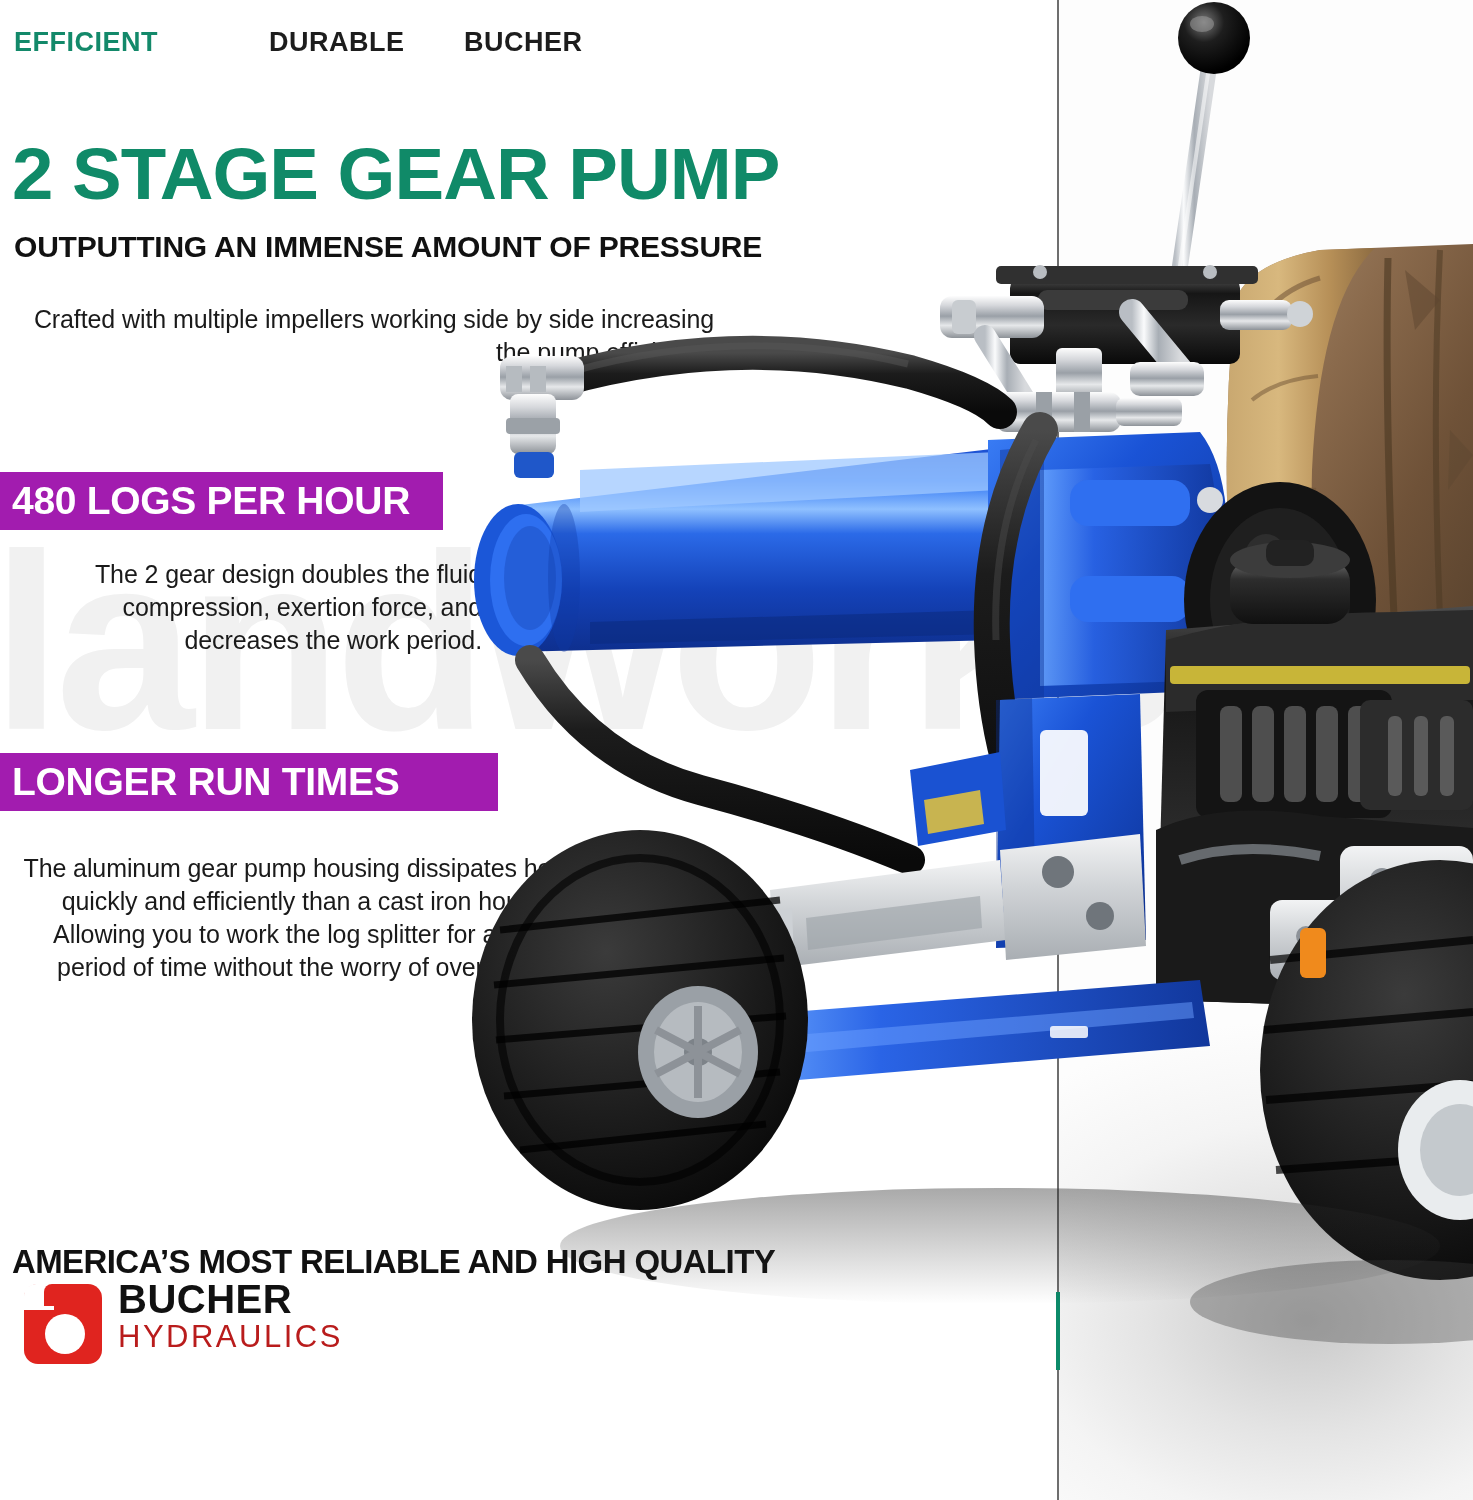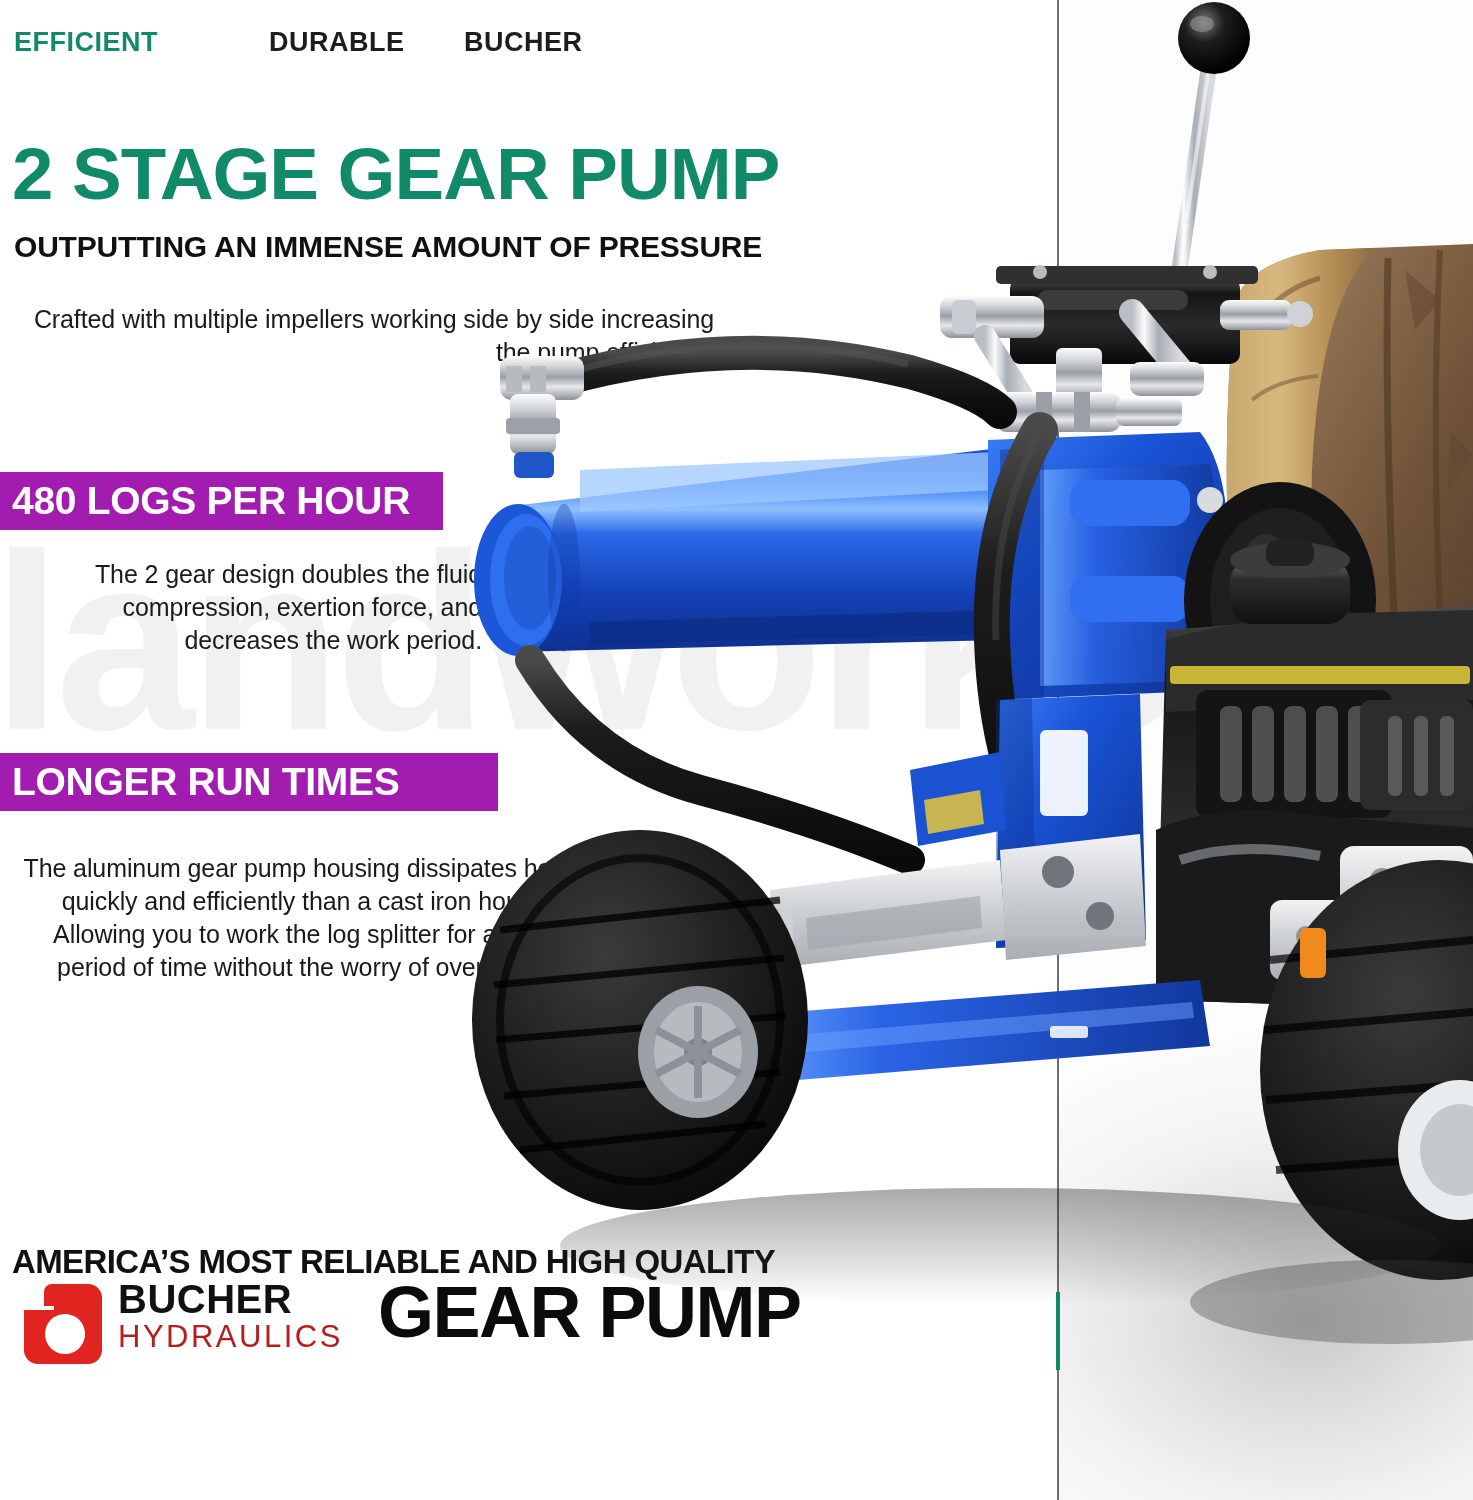--- a/index.html
+++ b/index.html
@@ -170,21 +170,20 @@
       <div class="notch"></div>
       <div class="notch2"></div>
       <div class="hole"></div>
     </div>
     <div class="bucher-text">
       <div class="bucher-name">BUCHER</div>
       <div class="bucher-sub">HYDRAULICS</div>
     </div>
   </div>
 
-  <div class="gear-pump-big">GEAR PUMP</div>
 
   <div class="divider"></div>
   <div class="divider-accent"></div>
 
   <div class="photo">
     <svg width="1033" height="1500" viewBox="0 0 1033 1500" xmlns="http://www.w3.org/2000/svg">
       <defs>
         <linearGradient id="blueCyl" x1="0" y1="0" x2="0" y2="1">
           <stop offset="0%" stop-color="#1b4fd0"></stop>
           <stop offset="16%" stop-color="#2f74f2"></stop>

